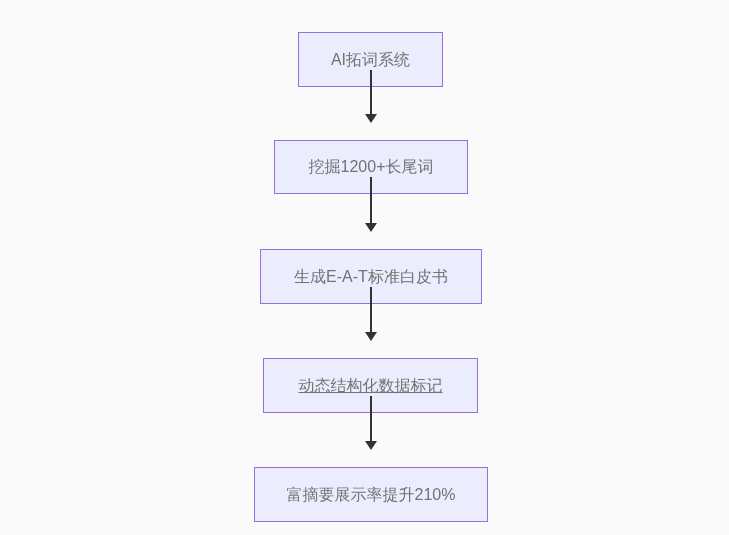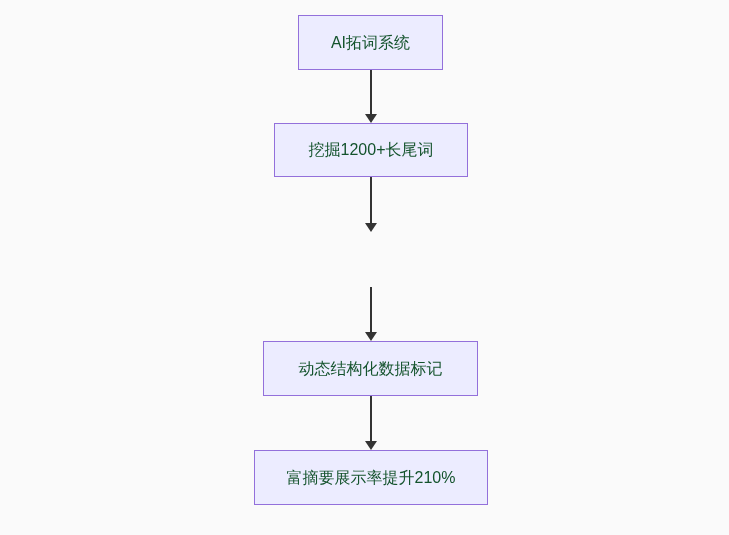--- a/index.html
+++ b/index.html
@@ -19,25 +19,26 @@
     height: 535px;
   }
   .node {
     position: absolute;
     box-sizing: border-box;
     background: #ececff;
     border: 1px solid #9370db;
     display: flex;
     align-items: center;
     justify-content: center;
-    color: #14532d;
+    color: #737373;
     font-size: 16px;
     line-height: 1.2;
     text-align: center;
     white-space: nowrap;
+    margin-top: 17px;
   }
   .edge {
     position: absolute;
     width: 13px;
     display: flex;
     flex-direction: column;
     align-items: center;
   }
   .edge-line {
     width: 2px;
@@ -48,21 +49,21 @@
     width: 0;
     height: 0;
     border-left: 6px solid transparent;
     border-right: 6px solid transparent;
     border-top: 9px solid #333333;
   }
   
   #node-0 { left: 298px; top: 15px;  width: 145px; height: 55px; }
   #node-1 { left: 274px; top: 123px; width: 194px; height: 54px; }
   #node-2 { left: 260px; top: 232px; width: 222px; height: 55px; }
-  #node-3 { left: 263px; top: 341px; width: 215px; height: 55px; }
+  #node-3 { left: 263px; top: 341px; width: 215px; height: 55px; text-decoration: underline; }
   #node-4 { left: 254px; top: 450px; width: 234px; height: 55px; justify-content: center; }
   
   #edge-0 { left: 364px; top: 70px;  height: 53px; }
   #edge-1 { left: 364px; top: 177px; height: 55px; }
   #edge-2 { left: 364px; top: 287px; height: 54px; }
   #edge-3 { left: 364px; top: 396px; height: 54px; }
 </style>
 </head>
 <body>
 
@@ -79,20 +80,23 @@
 
   <div class="node" id="node-1">
     <span>挖掘1200+长尾词</span>
   </div>
 
   <div class="edge" id="edge-1">
     <div class="edge-line"></div>
     <div class="edge-arrowhead"></div>
   </div>
 
+  <div class="node" id="node-2">
+    <span>生成E-A-T标准白皮书</span>
+  </div>
 
   <div class="edge" id="edge-2">
     <div class="edge-line"></div>
     <div class="edge-arrowhead"></div>
   </div>
 
   <div class="node" id="node-3">
     <span>动态结构化数据标记</span>
   </div>
 

